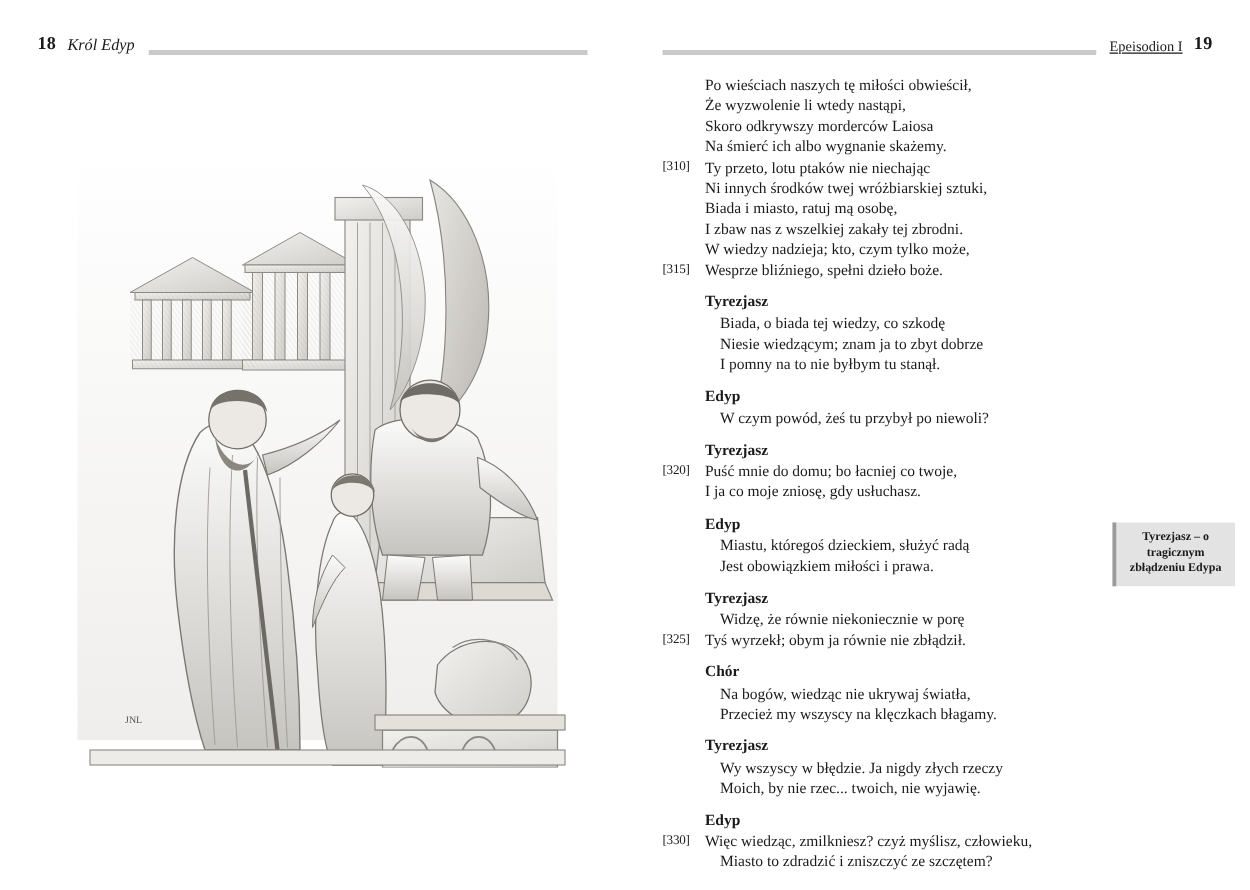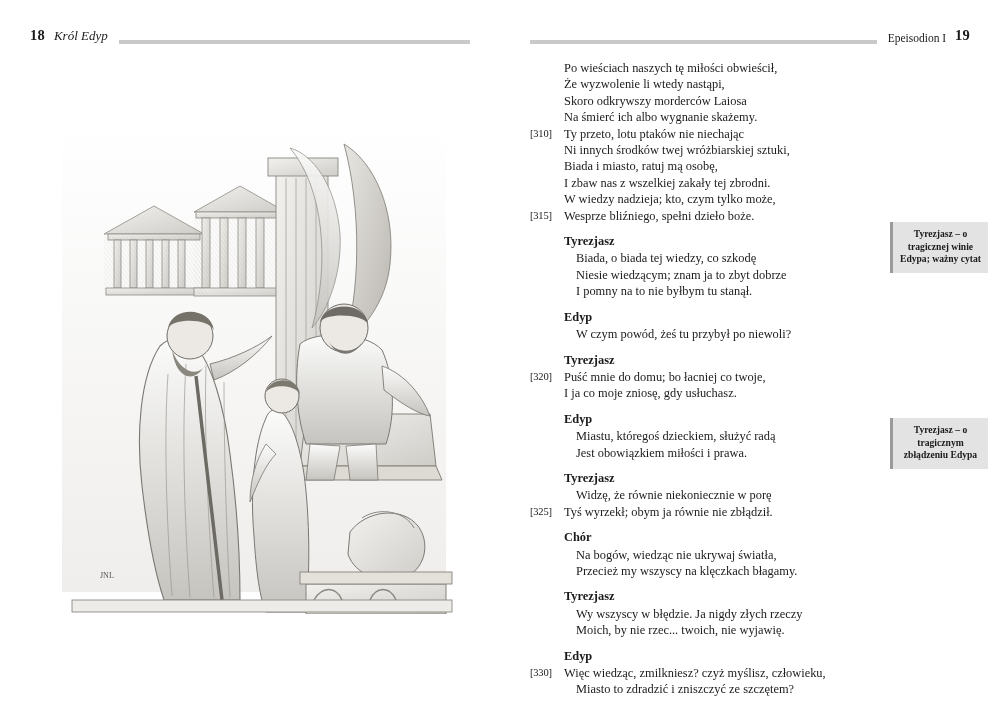--- a/index.html
+++ b/index.html
@@ -51,21 +51,21 @@
     font-size: 11.5px;
     font-style: normal;
   }
   .rule {
     flex: 1;
     height: 4px;
     background: #c9c9c9;
   }
   .runhead-left .folio { margin-right: 9px; }
   .runhead-left .runtitle { margin-right: 11px; }
-  .runhead-right .runtitle-roman { margin-left: 11px; }
+  .runhead-right .runtitle-roman { margin-left: 11px; text-decoration: underline; }
   .runhead-right .folio { margin-left: 9px; }
 
   
   .illus-wrap {
     margin-top: 70px;
     margin-left: 14px;
     width: 420px;
     height: 500px;
     position: relative;
   }
@@ -333,17 +333,16 @@
       </div>
 
       <div>
         <div class="speaker">Edyp</div>
         <div class="line"><span class="num">[330]</span><span>Więc wiedząc, zmilkniesz? czyż myślisz, człowieku,</span></div>
         <div class="line indent"><span>Miasto to zdradzić i zniszczyć ze szczętem?</span></div>
       </div>
 
     </div>
 
-    <div class="note note-1">Tyrezjasz – o tragicznej winie Edypa; ważny cytat</div>
     <div class="note note-2">Tyrezjasz – o tragicznym zbłądzeniu Edypa</div>
 
   </div>
 </div>
 
 </body></html>

